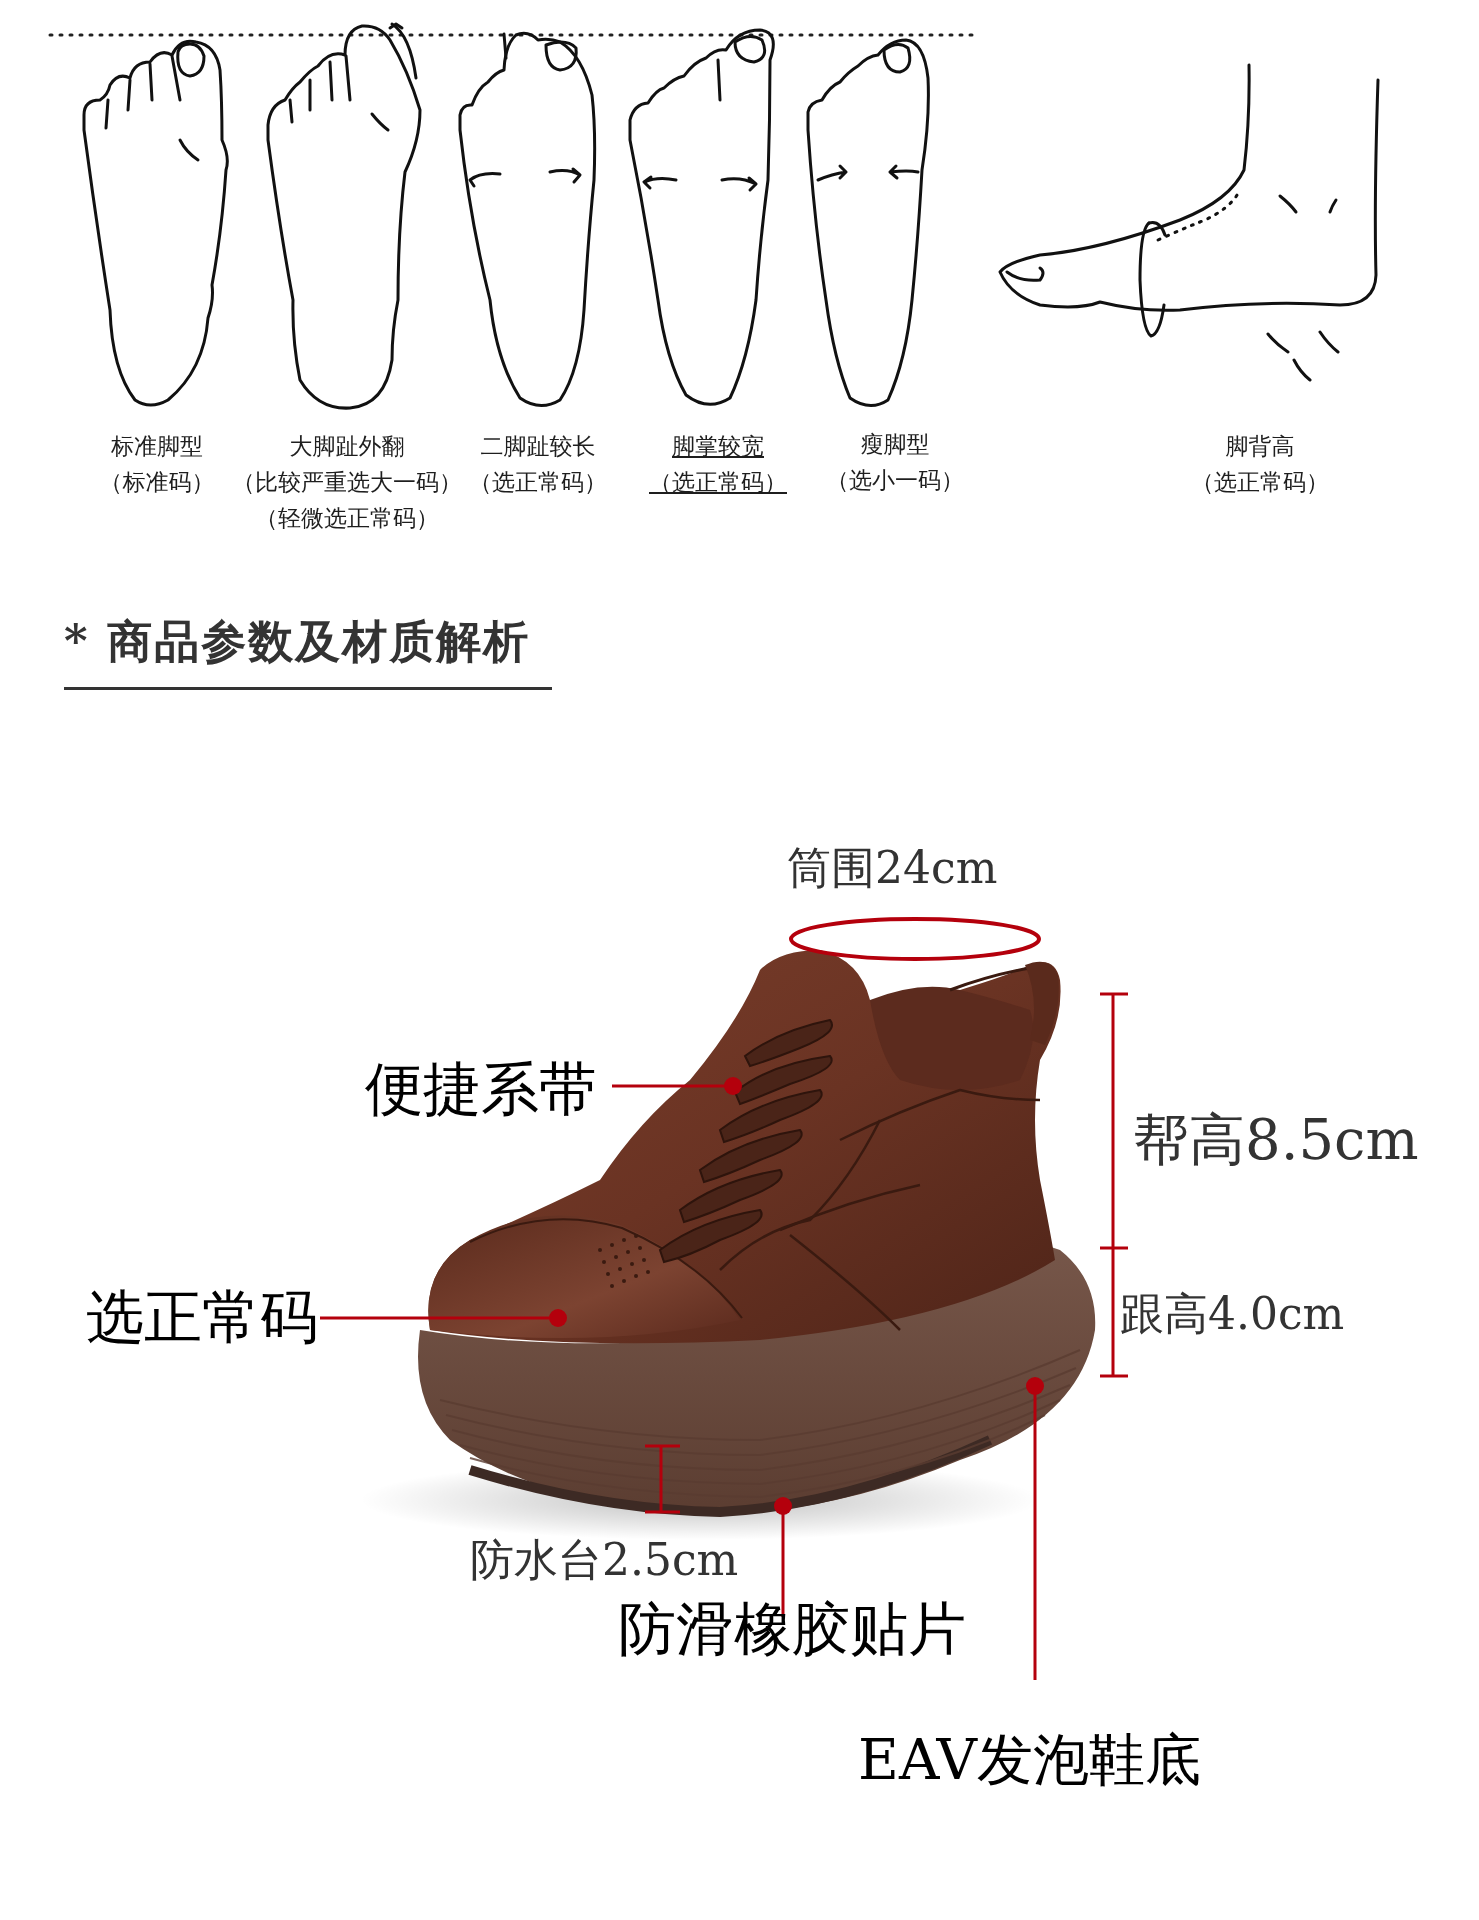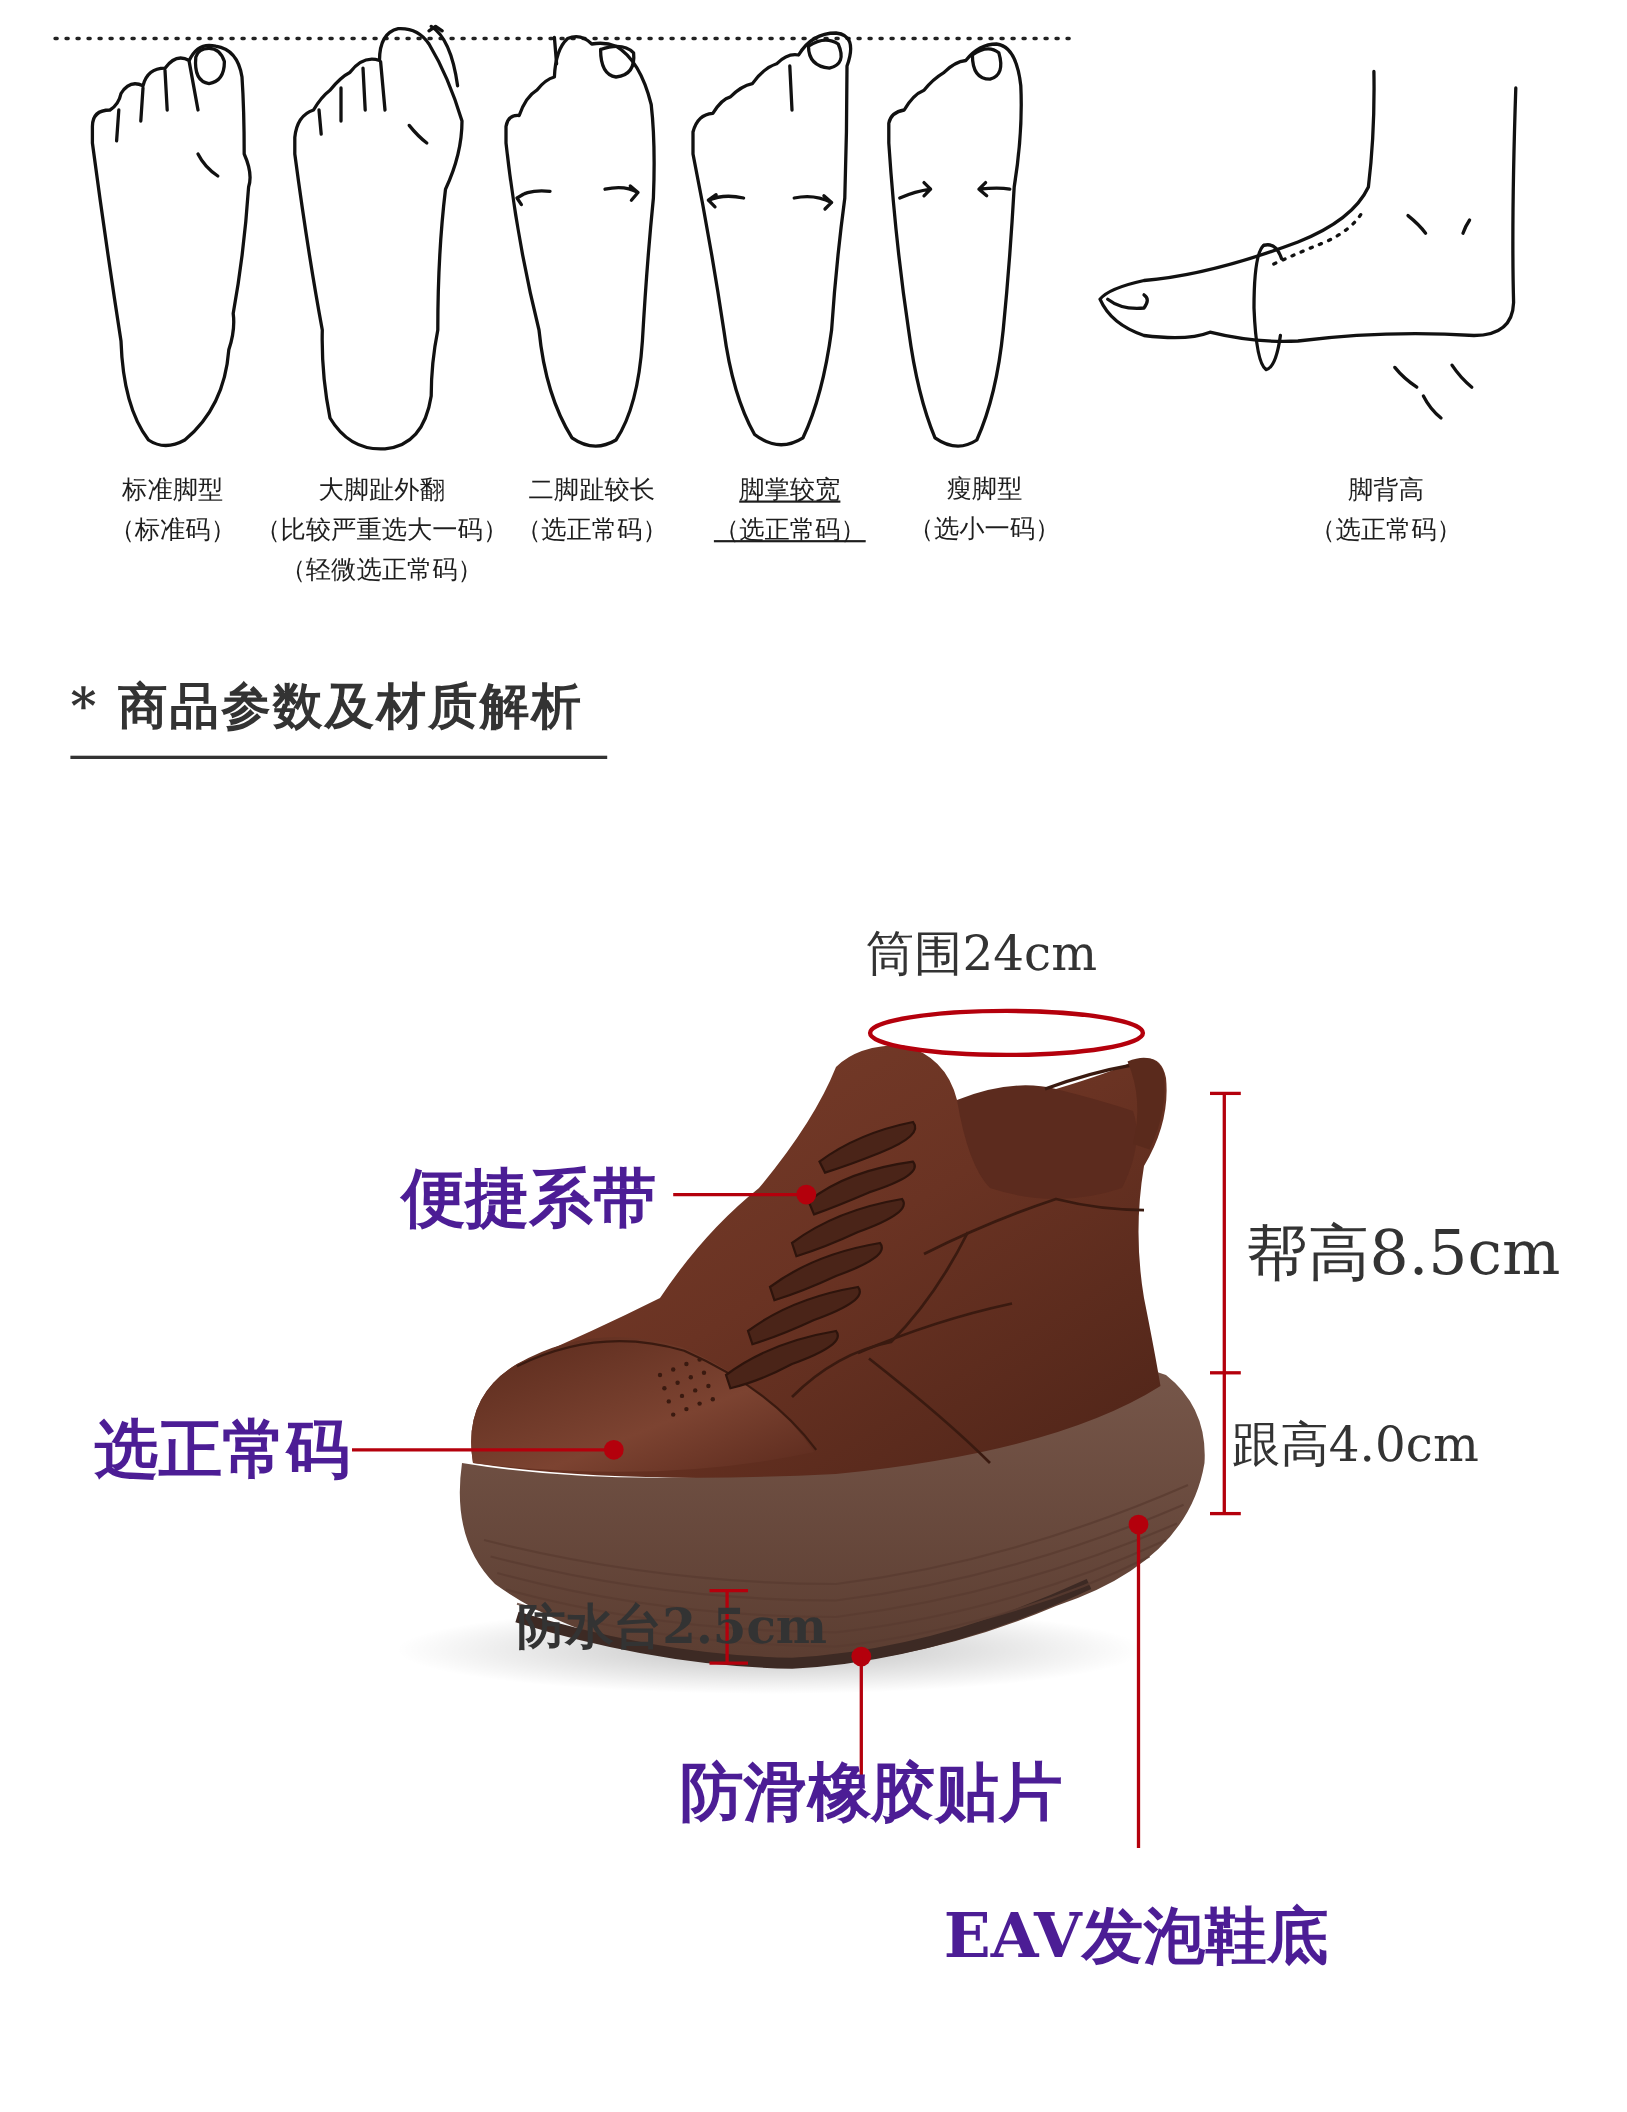--- a/index.html
+++ b/index.html
@@ -3,21 +3,21 @@
 <meta charset="utf-8">
 <style>
   html, body { margin: 0; padding: 0; background: #ffffff; }
   body { width: 1479px; height: 1920px; position: relative; overflow: hidden; font-family: "DejaVu Sans", sans-serif; color: #222; }
   .foot-svg { position: absolute; left: 0; top: 0; width: 1479px; height: 420px; }
   .foot-label { position: absolute; text-align: center; font-family: "DejaVu Sans", sans-serif; font-size: 23px; line-height: 36px; color: #1e1e1e; white-space: nowrap; transform: translateX(-50%); }
   .foot-label span { display: block; }
   .section-title { position: absolute; left: 64px; top: 612px; font-family: "DejaVu Serif", serif; font-size: 45px; font-weight: bold; color: #333; letter-spacing: 2px; white-space: nowrap; }
   .section-rule { position: absolute; left: 64px; top: 687px; width: 488px; height: 3px; background: #333; }
   .shoe-svg { position: absolute; left: 0; top: 780px; width: 1479px; height: 900px; }
-  .callout-bold { position: absolute; font-family: "DejaVu Serif", serif; font-weight: bold; color: #4c1d95; white-space: nowrap; line-height: 1; }
+  .callout-bold { position: absolute; font-family: "DejaVu Serif", serif; font-weight: normal; color: #000000; white-space: nowrap; line-height: 1; }
   .callout-dim { position: absolute; font-family: "DejaVu Serif", serif; color: #333; white-space: nowrap; line-height: 1; }
 </style>
 </head>
 <body>
 
 <svg class="foot-svg" viewBox="0 0 1479 420" xmlns="http://www.w3.org/2000/svg">
 
   <line x1="50" y1="35" x2="978" y2="35" stroke="#222" stroke-width="3" stroke-dasharray="2 8" stroke-linecap="round"></line>
   <g fill="none" stroke="#111" stroke-width="3" stroke-linecap="round" stroke-linejoin="round">
 
@@ -209,15 +209,15 @@
 
   <circle cx="1035" cy="1386" r="9" fill="#b4000c"></circle>
   <line x1="1035" y1="1386" x2="1035" y2="1703" stroke="#b4000c" stroke-width="3"></line>
 </svg>
 
 <div class="callout-dim" style="left:787px; top:846px; font-size:44px;">筒围24cm</div>
 <div class="callout-bold" style="left:365px; top:1060px; font-size:58px;">便捷系带</div>
 <div class="callout-dim" style="left:1133px; top:1112px; font-size:56px;">帮高8.5cm</div>
 <div class="callout-dim" style="left:1120px; top:1292px; font-size:44px;">跟高4.0cm</div>
 <div class="callout-bold" style="left:86px; top:1288px; font-size:58px;">选正常码</div>
-<div class="callout-dim" style="left:470px; top:1458px; font-size:44px;font-weight:bold;">防水台2.5cm</div>
+<div class="callout-dim" style="left:470px; top:1538px; font-size:44px;">防水台2.5cm</div>
 <div class="callout-bold" style="left:618px; top:1568px; font-size:58px;margin-top:32px;">防滑橡胶贴片</div>
 <div class="callout-bold" style="left:858px; top:1732px; font-size:56px;">EAV发泡鞋底</div>
 
 </body></html>

